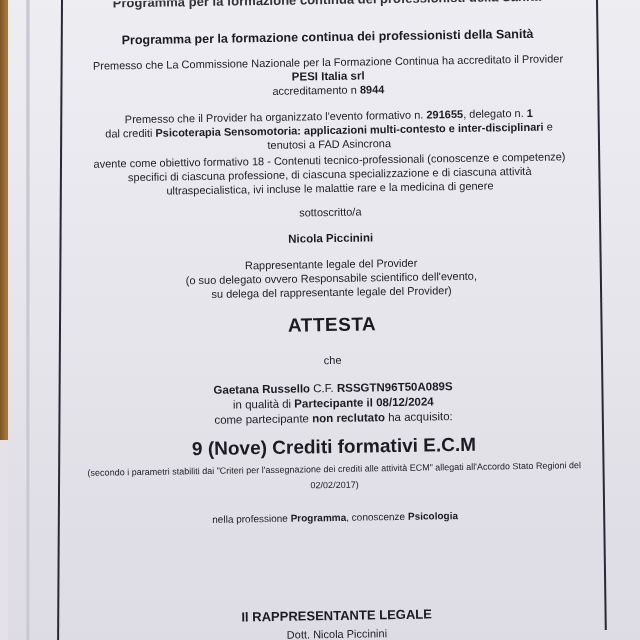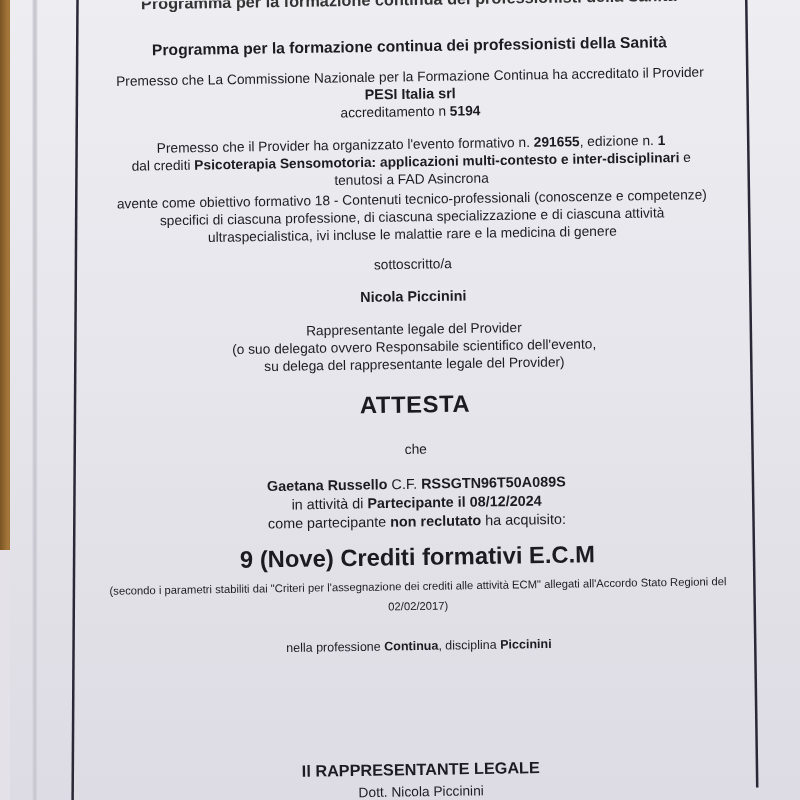--- a/index.html
+++ b/index.html
@@ -53,43 +53,43 @@
 <div class="paper"></div>
 <div class="paper-fold"></div>
 <div class="border-left"></div>
 <div class="border-right"></div>
 
 <div class="doc">
   <div class="line t-top" style="top:-8px">Programma per la formazione continua dei professionisti della Sanità</div>
   <div class="line t-prog" style="top:30px">Programma per la formazione continua dei professionisti della Sanità</div>
   <div class="line t-11" style="top:56px">Premesso che La Commissione Nazionale per la Formazione Continua ha accreditato il Provider</div>
   <div class="line t-12 b" style="top:70px">PESI Italia srl</div>
-  <div class="line t-11" style="top:84px"><span>accreditamento n </span><span class="b">5194</span></div>
+  <div class="line t-11" style="top:84px"><span>accreditamento n </span><span class="b">8944</span></div>
 
-  <div class="line t-11" style="top:110px"><span>Premesso che il Provider ha organizzato l'evento formativo n. </span><span class="b">291655</span><span>, edizione n. </span><span class="b">1</span></div>
+  <div class="line t-11" style="top:110px"><span>Premesso che il Provider ha organizzato l'evento formativo n. </span><span class="b">291655</span><span>, delegato n. </span><span class="b">1</span></div>
   <div class="line t-11" style="top:124px"><span>dal crediti </span><span class="b">Psicoterapia Sensomotoria: applicazioni multi-contesto e inter-disciplinari</span><span> e</span></div>
   <div class="line t-11" style="top:138px">tenutosi a FAD Asincrona</div>
   <div class="line t-11" style="top:154px">avente come obiettivo formativo 18 - Contenuti tecnico-professionali (conoscenze e competenze)</div>
   <div class="line t-11" style="top:168px">specifici di ciascuna professione, di ciascuna specializzazione e di ciascuna attività</div>
   <div class="line t-11" style="top:182px">ultraspecialistica, ivi incluse le malattie rare e la medicina di genere</div>
 
   <div class="line t-11" style="top:206px">sottoscritto/a</div>
   <div class="line t-name" style="top:232px">Nicola Piccinini</div>
   <div class="line t-11" style="top:258px">Rappresentante legale del Provider</div>
   <div class="line t-11" style="top:272px">(o suo delegato ovvero Responsabile scientifico dell'evento,</div>
   <div class="line t-11" style="top:286px">su delega del rappresentante legale del Provider)</div>
 
   <div class="line attesta" style="top:314px">ATTESTA</div>
   <div class="line t-11" style="top:354px">che</div>
 
   <div class="line t-12" style="top:382px"><span class="b">Gaetana Russello</span><span> C.F. </span><span class="b">RSSGTN96T50A089S</span></div>
-  <div class="line t-12" style="top:397px"><span>in attività di </span><span class="b">Partecipante</span><span class="b"> il </span><span class="b">08/12/2024</span></div>
+  <div class="line t-12" style="top:397px"><span>in qualità di </span><span class="b">Partecipante</span><span class="b"> il </span><span class="b">08/12/2024</span></div>
   <div class="line t-12" style="top:412px"><span>come partecipante </span><span class="b">non reclutato</span><span> ha acquisito:</span></div>
 
   <div class="line credits" style="top:436px">9 (Nove) Crediti formativi E.C.M</div>
   <div class="line note" style="top:464px">(secondo i parametri stabiliti dai "Criteri per l'assegnazione dei crediti alle attività ECM" allegati all'Accordo Stato Regioni del</div>
   <div class="line note" style="top:480px">02/02/2017)</div>
 
-  <div class="line note" style="top:512px; font-size:10px"><span>nella professione </span><span class="b">Continua</span><span>, disciplina </span><span class="b">Piccinini</span></div>
+  <div class="line note" style="top:512px; font-size:10px"><span>nella professione </span><span class="b">Programma</span><span>, conoscenze </span><span class="b">Psicologia</span></div>
 
   <div class="line legal" style="top:608px">Il RAPPRESENTANTE LEGALE</div>
   <div class="line t-11" style="top:628px">Dott. Nicola Piccinini</div>
 </div>
 
 </body></html>

